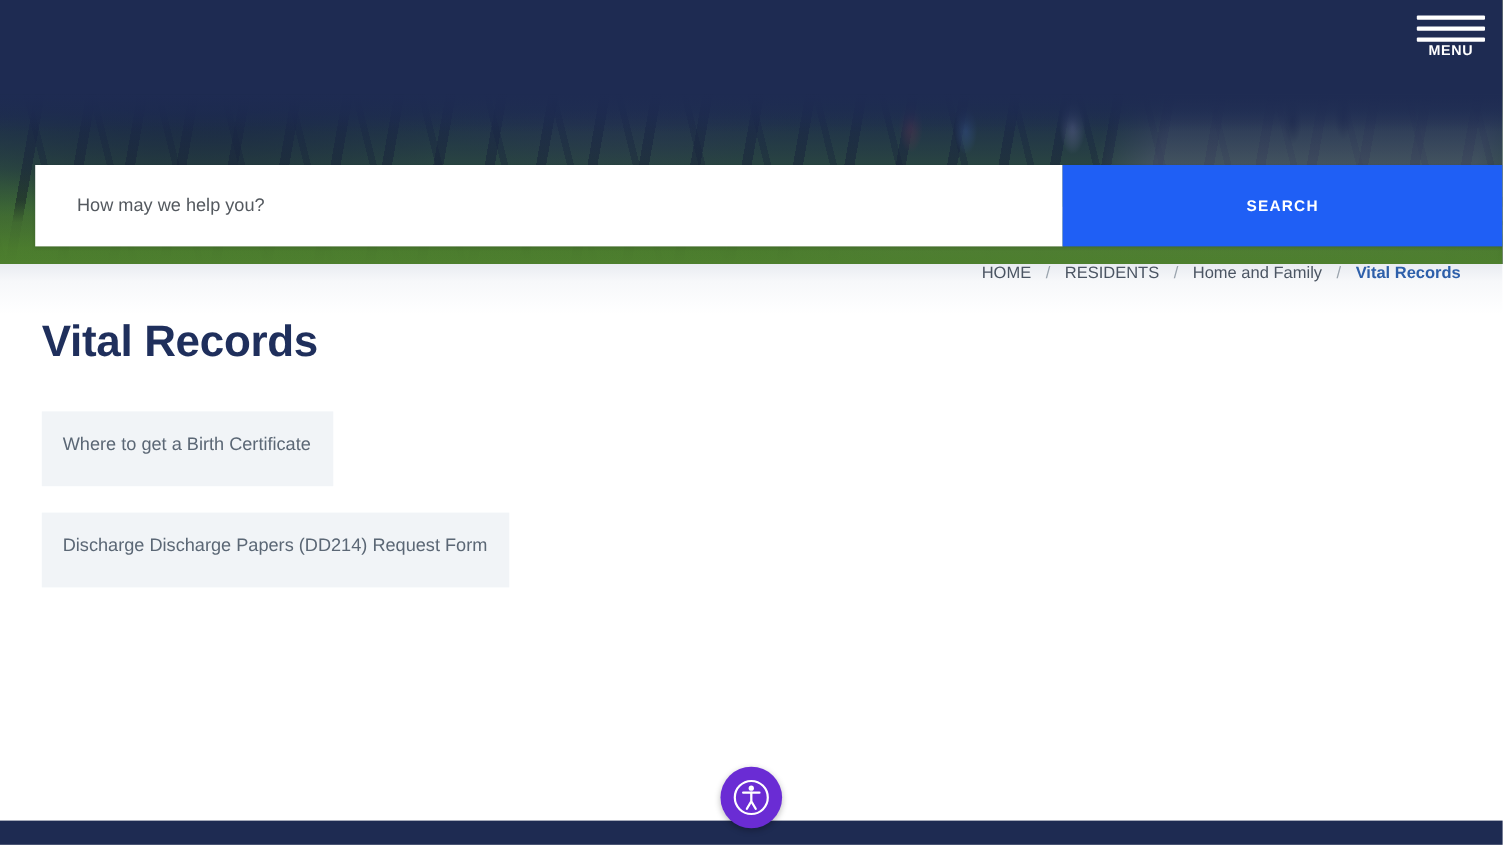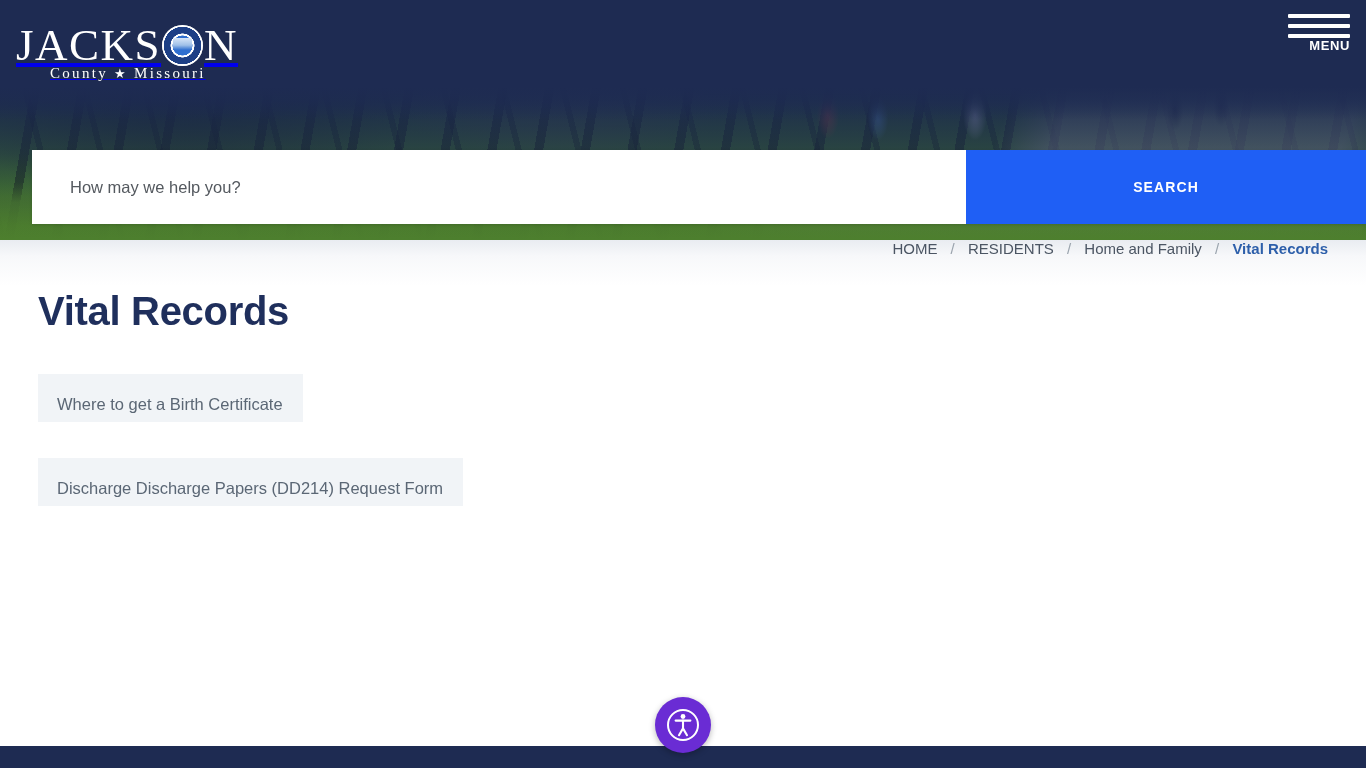--- a/index.html
+++ b/index.html
@@ -137,21 +137,21 @@
   }
   .logo-star { font-size: 13px; }
 
   
   .menu-btn {
     position: absolute;
     right: 16px;
     top: 6px;
     width: 62px;
     padding: 8px 0 6px;
-    text-align: right;
+    text-align: center;
     cursor: pointer;
     z-index: 6;
     background: transparent;
     border: 0;
   }
   .menu-bars { width: 34px; margin: 0 auto 6px; }
   .menu-bars span {
     display: block;
     height: 4px;
     background: #ffffff;
@@ -241,22 +241,22 @@
     line-height: 46px;
   }
   .card-list { margin-top: 40px; }
   .card {
     display: block;
     background: #f1f4f7;
     color: #5b6775;
     text-decoration: none;
     font-size: 16.5px;
     line-height: 20px;
-    padding: 20px 20px 8px 19px;
-    margin-bottom: 36px;
+    padding: 20px 20px 28px 19px;
+    margin-bottom: 24px;
     width: max-content;
     max-width: 1290px;
     cursor: pointer;
   }
 
   
   .a11y {
     position: absolute;
     left: 655px;
     top: 697px;
@@ -286,28 +286,20 @@
 <body>
 
 <div class="hero">
   <div class="hero-photo"></div>
   <div class="hero-path"></div>
   <div class="hero-grass"></div>
   <div class="hero-overlay"></div>
   <div class="hero-topband"></div>
   <div class="hero-topband-fade"></div>
 
-  <a class="logo" href="#">
-    <div class="logo-word"><span>JACKS</span><span class="logo-seal"></span><span>N</span></div>
-    <div class="logo-sub">
-      <span>County</span>
-      <span class="logo-star">★</span>
-      <span>Missouri</span>
-    </div>
-  </a>
 
   <button class="menu-btn">
     <span class="menu-bars">
       <span></span><span></span><span></span>
     </span>
     <span class="menu-label">MENU</span>
   </button>
 
   <div class="searchbar">
     <input class="search-input" type="text" placeholder="How may we help you?" style="">

